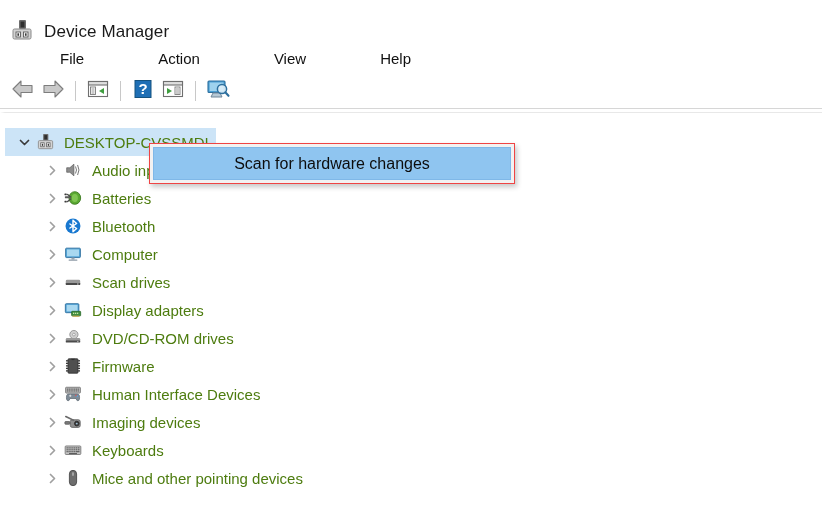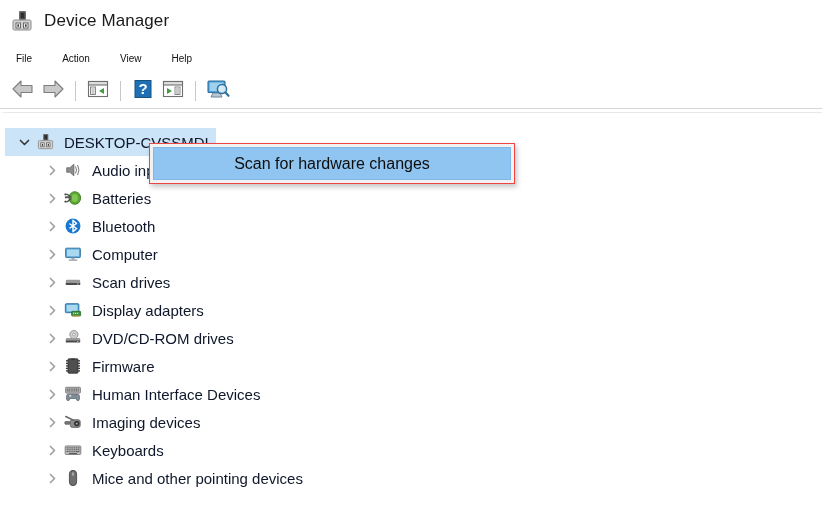--- a/index.html
+++ b/index.html
@@ -13,21 +13,21 @@
     overflow: hidden;
     font-family: "Liberation Sans", sans-serif;
     color: #000000;
     position: relative;
   }
 
   
   .titlebar {
     height: 42px;
     display: flex;
-    align-items: center;
+    align-items: flex-end;
     padding-left: 10px;
     background: #ffffff;
   }
   .title-icon {
     width: 24px;
     height: 24px;
     margin-right: 10px;
     flex: 0 0 auto;
   }
   .title-text {
@@ -38,26 +38,27 @@
 
   
   .menubar {
     height: 32px;
     display: flex;
     align-items: center;
     padding-left: 14px;
     background: #ffffff;
   }
   .menu-item {
-    font-size: 10px;
+    font-size: 15px;
     color: #101010;
     padding: 2px 12px 2px 2px;
     margin-right: 16px;
     cursor: default;
     white-space: nowrap;
+    margin-left: 44px;
   }
 
   
   .toolbar {
     height: 34px;
     display: flex;
     align-items: center;
     padding-left: 8px;
     background: #ffffff;
     border-bottom: 1px solid #d6d6d6;
@@ -120,21 +121,21 @@
     width: 20px;
     height: 20px;
     flex: 0 0 auto;
     margin-right: 9px;
     display: flex;
     align-items: center;
     justify-content: center;
   }
   .row-label {
     font-size: 15px;
-    color: #0f172a;
+    color: #4d7c0f;
     white-space: nowrap;
   }
 
   
   .ctxmenu {
     position: absolute;
     left: 149px;
     top: 143px;
     width: 358px;
     background: #f2f2f2;

